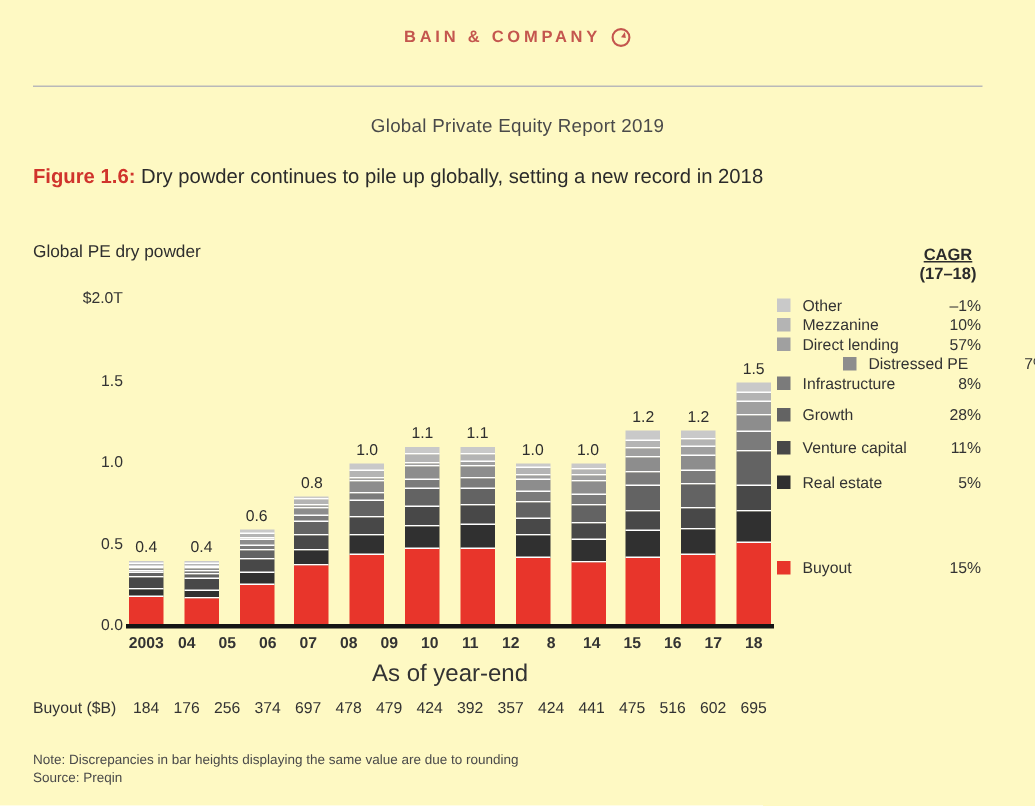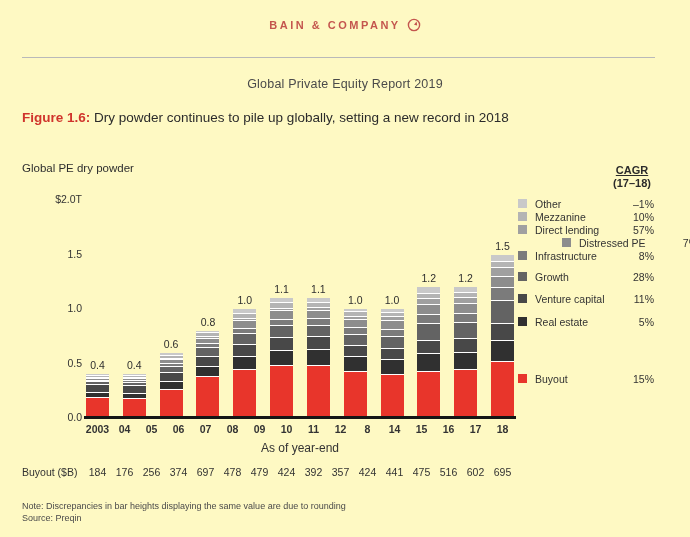--- a/index.html
+++ b/index.html
@@ -31,21 +31,21 @@
   .bar-seg.sep{border-bottom:1px solid #ffffff;}
   .bar-total{position:absolute;left:-6px;width:35px;text-align:center;
     font-size:10.5px;color:#2e2e2e;white-space:nowrap;}
   #xlabels,#buyout-values{position:absolute;left:86px;width:428px;
     display:flex;justify-content:space-between;}
   #xlabels{top:423px;font-weight:bold;}
   #buyout-values{top:466px;}
   .xcell,.bcell{width:23px;display:flex;justify-content:center;
     font-size:10.5px;color:#333;white-space:nowrap;}
   #xaxis-title{position:absolute;top:441px;left:86px;width:428px;text-align:center;
-    font-size:12px;color:#333;}
+    font-size:16px;color:#333;}
   #buyout-label{position:absolute;top:466px;left:22px;font-size:10.5px;color:#333;}
   
   #cagr-header{position:absolute;top:164px;left:596px;width:72px;text-align:center;
     font-size:11px;font-weight:bold;color:#2b2b2b;line-height:13px;}
   #cagr-header .u{text-decoration:underline;}
   #legend{position:absolute;top:198px;left:518px;width:136px;}
   .legend-row{position:absolute;left:0;width:136px;height:12px;font-size:10.5px;color:#333;}
   .legend-swatch{position:absolute;left:0;top:1px;width:9px;height:9px;}
   .legend-name{position:absolute;left:17px;top:0;white-space:nowrap;}
   .legend-cagr{position:absolute;right:0;top:0;text-align:right;}

